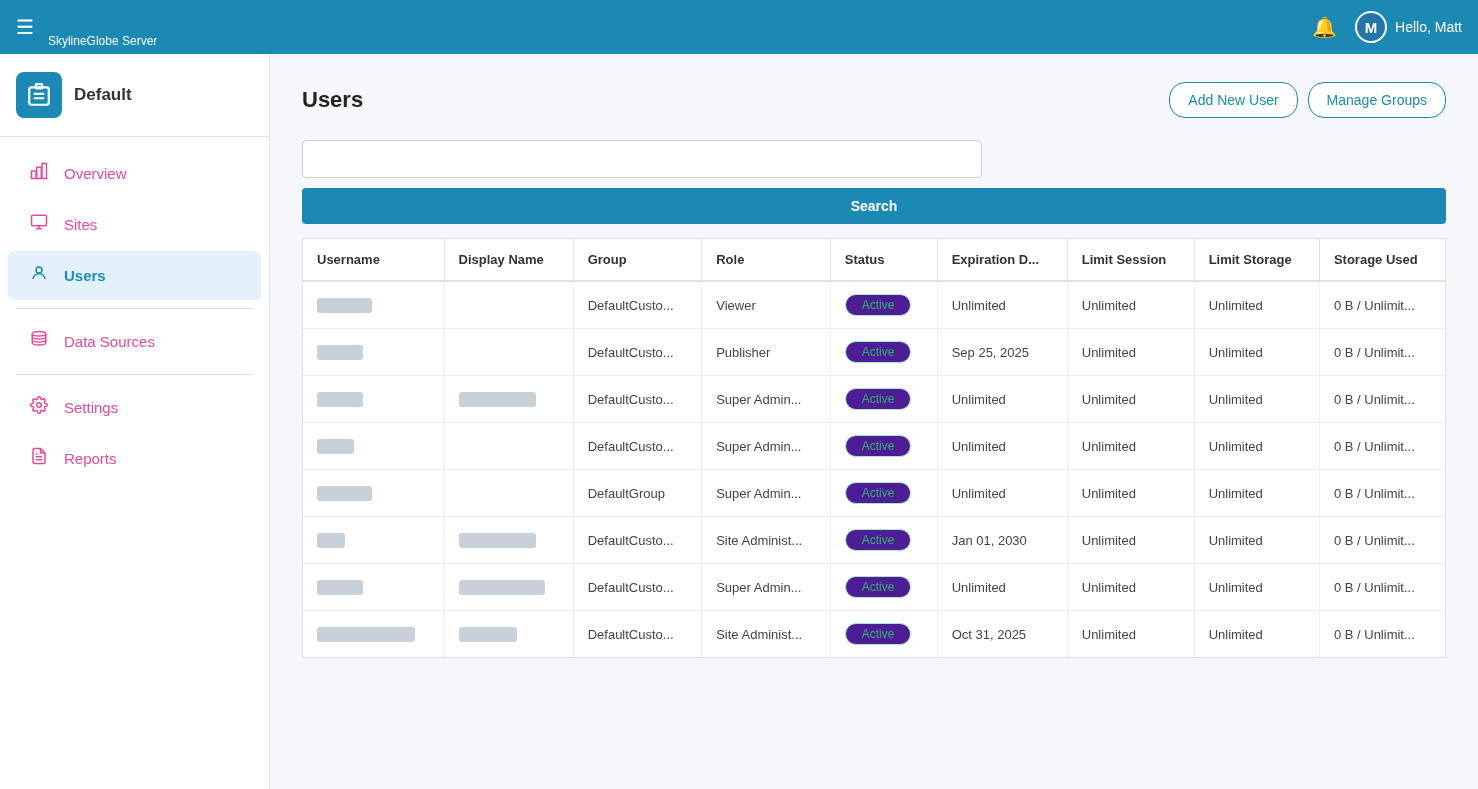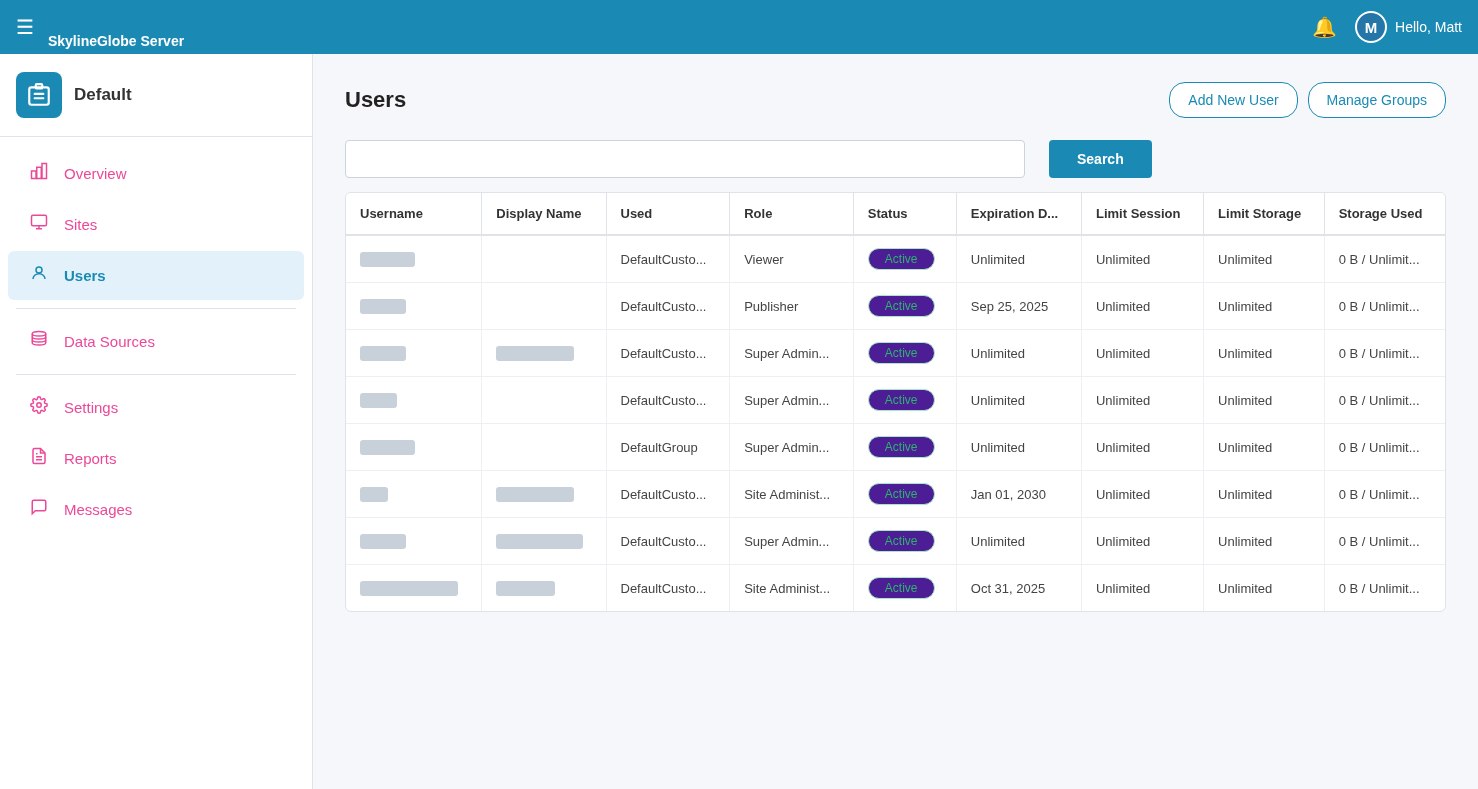--- a/index.html
+++ b/index.html
@@ -9,37 +9,37 @@
     .topbar {
       background: #1a8ab5;
       color: #fff;
       height: 54px;
       display: flex;
       align-items: center;
       padding: 0 16px;
       flex-shrink: 0;
     }
     .topbar-hamburger { font-size: 20px; cursor: pointer; margin-right: 14px; }
-    .topbar-title { font-size: 14px; font-weight: 700; flex: 1; margin-top: 28px; }
+    .topbar-title { font-size: 12px; font-weight: 400; flex: 1; margin-top: 28px; }
     .topbar-bell { font-size: 20px; margin-right: 18px; cursor: pointer; }
     .topbar-user { display: flex; align-items: center; gap: 8px; cursor: pointer; }
     .topbar-avatar {
       width: 32px; height: 32px; border-radius: 50%;
       background: #2475a8; border: 2px solid #fff;
       display: flex; align-items: center; justify-content: center;
       font-weight: 700; font-size: 15px;
     }
     .topbar-hello { font-size: 14px; }
 
     
     .main-layout { display: flex; flex: 1; overflow: hidden; }
 
     
     .sidebar {
-      width: 313px;
+      width: 270px;
       background: #fff;
       border-right: 1px solid #dde3e8;
       display: flex;
       flex-direction: column;
       flex-shrink: 0;
       overflow-y: auto;
     }
     .sidebar-brand {
       display: flex; align-items: center; gap: 12px;
       padding: 18px 16px;
@@ -75,40 +75,40 @@
       margin-bottom: 22px;
     }
     .content-title { font-size: 22px; font-weight: 600; color: #222; }
     .header-buttons { display: flex; gap: 10px; }
     .btn-outline {
       padding: 9px 18px; border: 1.5px solid #1a8ab5; background: #fff;
       color: #1a8ab5; border-radius: 16px; cursor: pointer; font-size: 14px;
     }
 
     
-    .search-bar { display: flex; gap: 24px; margin-bottom: 14px; }
+    .search-bar { display: flex; gap: 10px; margin-bottom: 14px; flex-direction: column; }
     .search-input {
       flex: 1; max-width: 680px;
       padding: 10px 14px; border: 1.5px solid #ccd3db;
       border-radius: 4px; font-size: 14px; background: #fff;
     }
     .btn-search {
       padding: 10px 28px; background: #1a8ab5; color: #fff;
       border: none; border-radius: 4px; cursor: pointer; font-size: 14px;
       font-weight: 600;
     }
 
     
     .items-count { color: #1a8ab5; font-size: 13px; margin-bottom: 14px; }
 
     
     .table-container {
       background: #fff;
       border: 1px solid #dde3e8;
-      border-radius: 6px;
+      border-radius: 0;
       overflow: hidden;
     }
     table { width: 100%; border-collapse: collapse; }
     thead tr { background: #fff; border-bottom: 2px solid #dde3e8; }
     th {
       padding: 13px 14px; text-align: left;
       font-weight: 600; font-size: 13px; color: #333;
       border-right: 1px solid #dde3e8;
       white-space: nowrap;
     }
@@ -235,28 +235,20 @@
               <path d="M14 2H6a2 2 0 0 0-2 2v16a2 2 0 0 0 2 2h12a2 2 0 0 0 2-2V8z"></path>
               <polyline points="14 2 14 8 20 8"></polyline>
               <line x1="16" y1="13" x2="8" y2="13"></line>
               <line x1="16" y1="17" x2="8" y2="17"></line>
               <polyline points="10 9 9 9 8 9"></polyline>
             </svg>
         </span>
         <span>Reports</span>
       </div>
 
-      <div class="sidebar-item">
-        <span class="sidebar-item-icon">
-          <svg width="18" height="18" viewBox="0 0 24 24" fill="none" stroke="currentColor" stroke-width="2">
-              <path d="M21 15a2 2 0 0 1-2 2H7l-4 4V5a2 2 0 0 1 2-2h14a2 2 0 0 1 2 2z"></path>
-            </svg>
-        </span>
-        <span>Messages</span>
-      </div>
     </nav>
   </div>
 
   <div class="content">
     <div class="content-header">
       <h1 class="content-title">Users</h1>
       <div class="header-buttons">
         <button class="btn-outline">Add New User</button>
         <button class="btn-outline">Manage Groups</button>
       </div>
@@ -267,21 +259,21 @@
       <button class="btn-search">Search</button>
     </div>
 
 
     <div class="table-container">
       <table>
         <thead>
           <tr>
             <th>Username</th>
             <th>Display Name</th>
-            <th>Used</th>
+            <th>Group</th>
             <th>Role</th>
             <th>Status</th>
             <th>Expiration D...</th>
             <th>Limit Session</th>
             <th>Limit Storage</th>
             <th>Storage Used</th>
           </tr>
         </thead>
         <tbody id="table-body">
         <tr>

